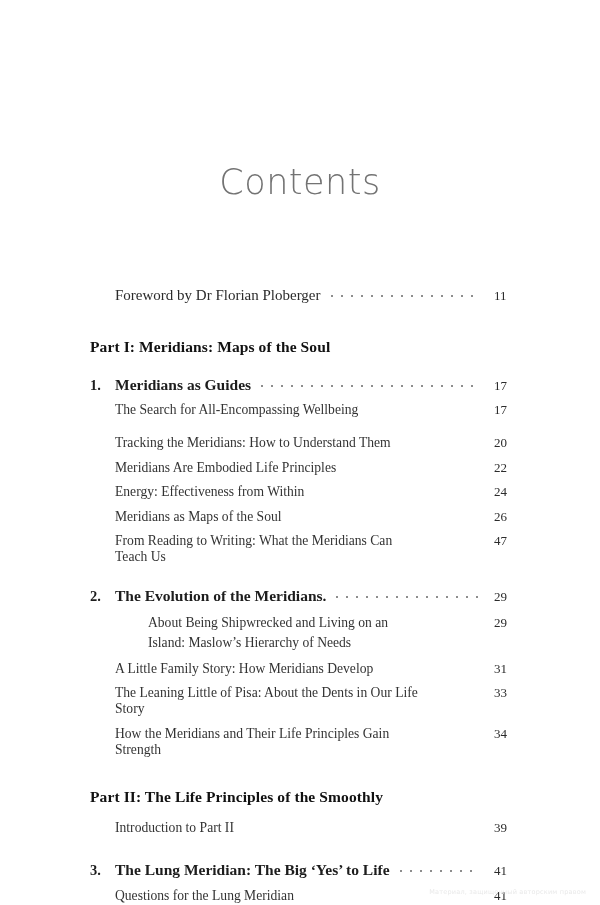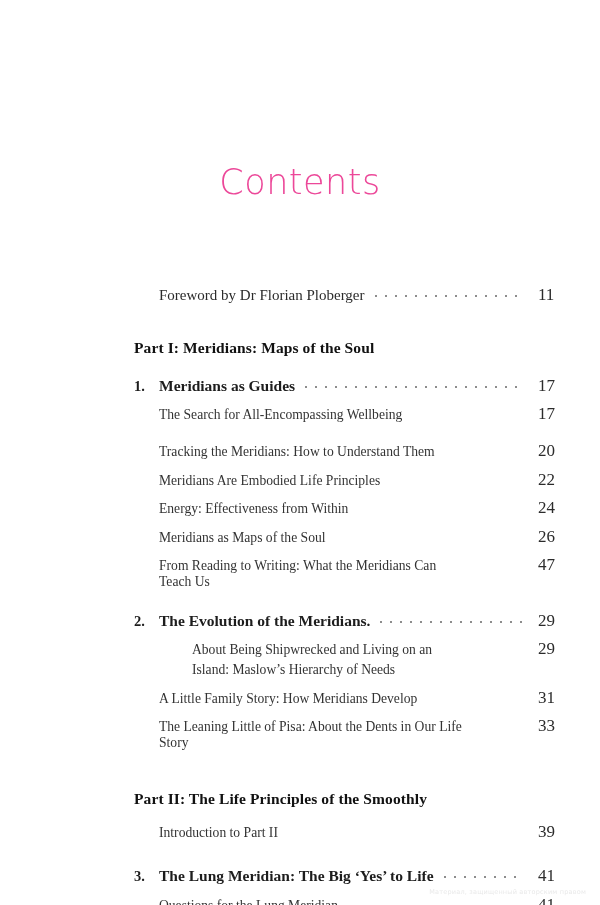--- a/index.html
+++ b/index.html
@@ -21,36 +21,35 @@
   .contents-title {
     position: absolute;
     top: 162px;
     left: 0;
     width: 600px;
     text-align: center;
     font-family: "DejaVu Sans", "Liberation Sans", sans-serif;
     font-weight: 300;
     font-size: 35px;
     letter-spacing: 0.5px;
-    color: #ec4899;
+    color: #737373;
   }
 
   
   .toc {
     position: absolute;
     top: 285px;
     left: 90px;
     width: 440px;
   }
 
   .row {
     display: flex;
     align-items: baseline;
     width: 100%;
-    margin-left: 44px;
   }
 
   
   .num {
     flex: 0 0 25px;
     font-weight: bold;
     font-size: 14.5px;
     color: #1d1d1d;
     text-align: left;
   }
@@ -83,21 +82,21 @@
     background-position: left bottom;
   }
   .gap {
     flex: 1 1 auto;
   }
 
   .pageno {
     flex: 0 0 36px;
     text-align: left;
     padding-left: 8px;
-    font-size: 17px;
+    font-size: 13px;
     color: #2b2b2b;
     font-variant-numeric: oldstyle-nums;
     font-feature-settings: "onum" 1;
   }
 
   
   .entry-front {
     font-size: 15px;
     margin-bottom: 0;
   }
@@ -248,20 +247,25 @@
       <span class="gap"></span>
       <span class="pageno">31</span>
     </div>
     <div class="sub-gap"></div>
     <div class="row entry-sub">
       <span class="label">The Leaning Little of Pisa: About the Dents in Our Life Story</span>
       <span class="gap"></span>
       <span class="pageno">33</span>
     </div>
     <div class="sub-gap"></div>
+    <div class="row entry-sub">
+      <span class="label">How the Meridians and Their Life Principles Gain Strength</span>
+      <span class="gap"></span>
+      <span class="pageno">34</span>
+    </div>
 
     <div class="sp-30"></div>
 
     <div class="row part-heading">
       <span class="label">Part II: The Life Principles of the Smoothly</span>
     </div>
 
     <div class="sp-14"></div>
 
     <div class="row entry-sub">

